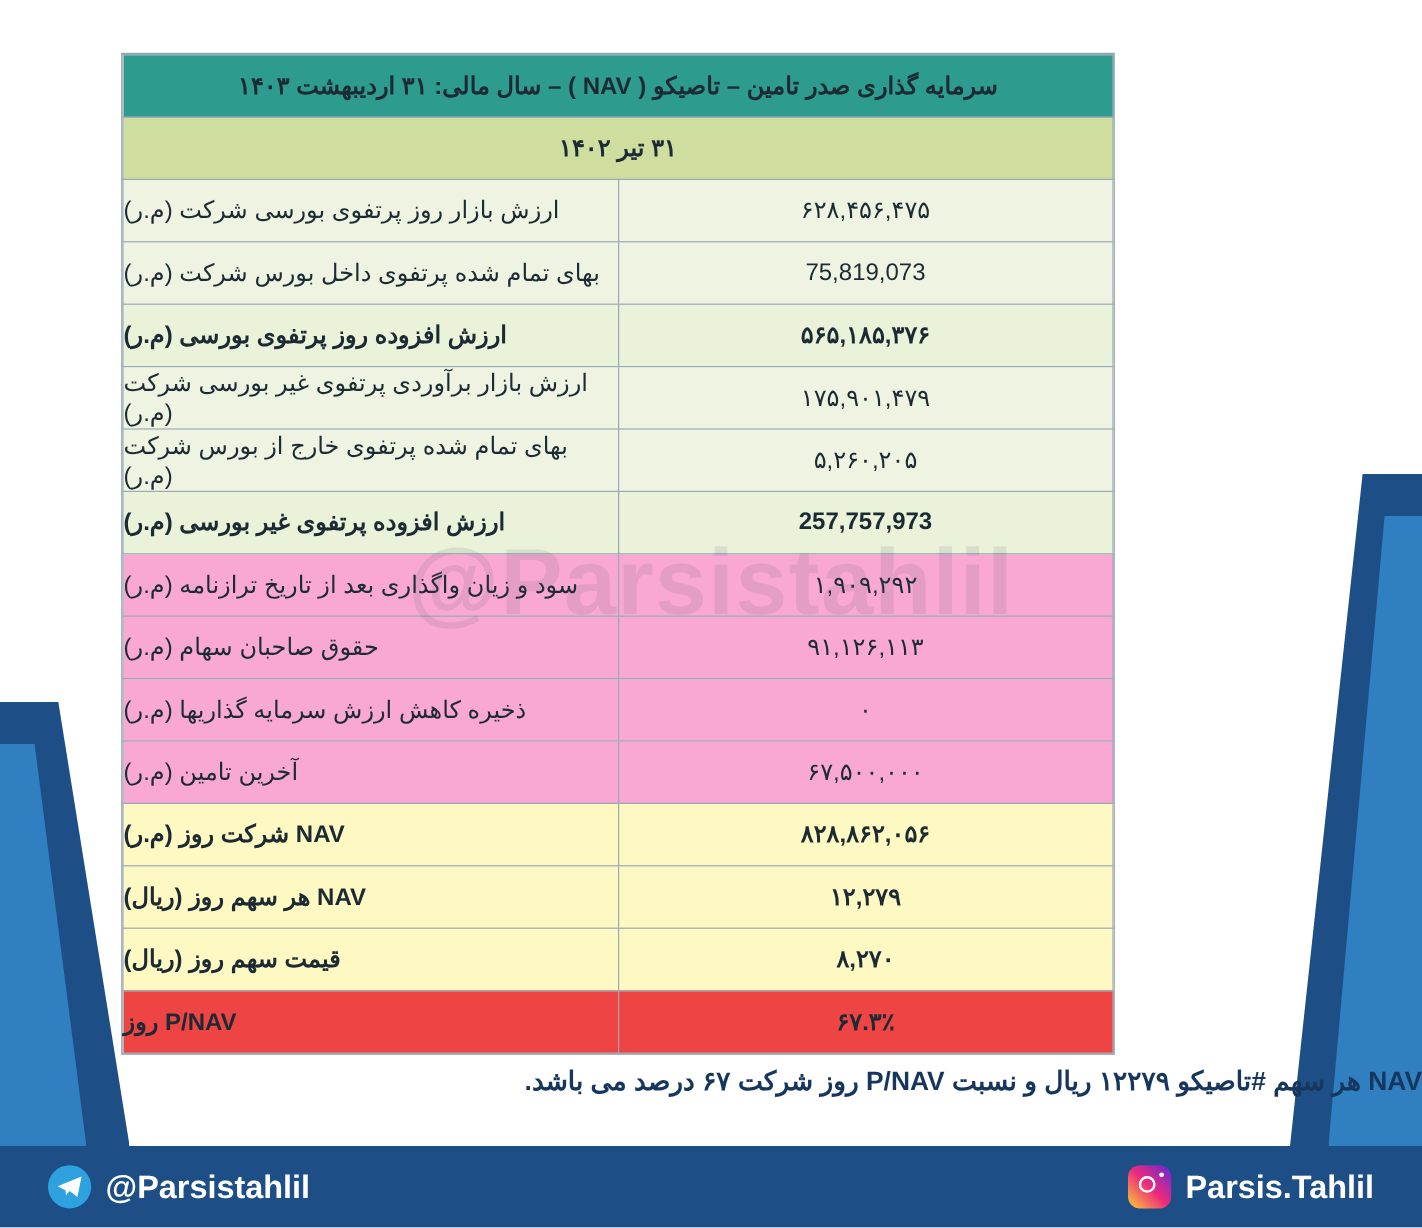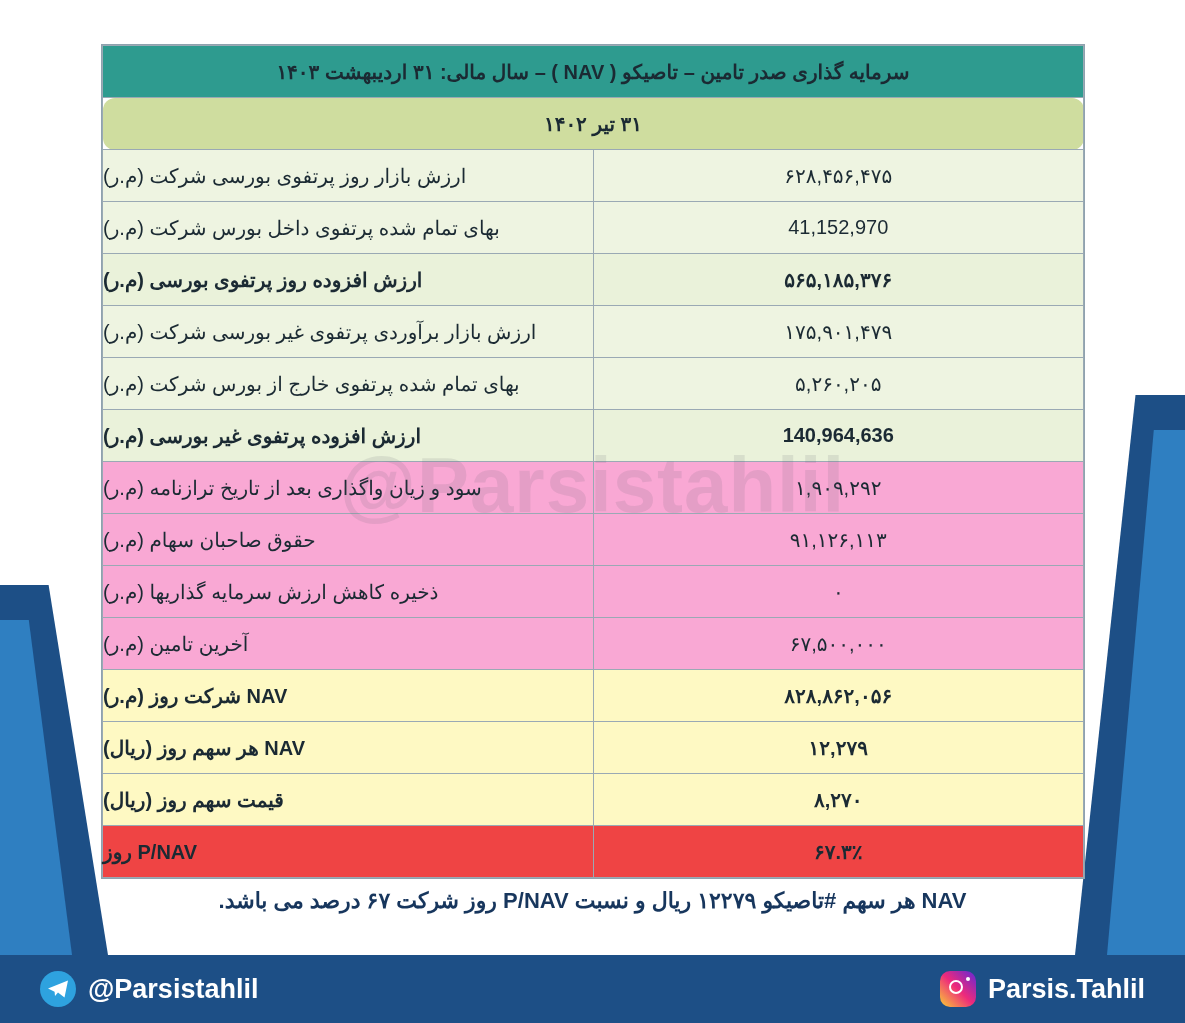--- a/index.html
+++ b/index.html
@@ -111,21 +111,21 @@
     position: relative;
     flex: none;
   }
   .tg-icon svg { position: absolute; left: 7px; top: 8px; }
 
   
   .table-wrap {
     position: absolute;
     top: 44px;
     left: 101px;
-    width: 984px;
+    width: 828px;
     z-index: 3;
     border: 1px solid #8fa2ae;
     box-sizing: border-box;
     background: #fff;
   }
   table.nav-table {
     width: 100%;
     border-collapse: collapse;
     table-layout: fixed;
   }
@@ -146,21 +146,20 @@
     text-align: center;
     letter-spacing: 0;
   }
   .date-row th {
     background: #cfdd9f;
     font-size: 23px;
     font-weight: bold;
     color: #1b2a33;
     text-align: center;
     height: 46px;
-    border-radius: 12px;
   }
   td.label {
     text-align: left;
     padding-right: 18px;
     padding-left: 18px;
   }
   td.value {
     text-align: center;
     width: 300px;
     font-size: 20px;
@@ -188,21 +187,20 @@
     direction: ltr;
     letter-spacing: 1px;
   }
 
   
   .caption {
     position: absolute;
     left: 0;
     right: 0;
     top: 888px;
-    text-align: center;
     font-size: 22px;
     font-weight: bold;
     color: #17365d;
     z-index: 3;
   }
 </style>
 </head>
 <body>
 
 <div class="deco deco-right-1"></div>
@@ -221,37 +219,37 @@
       <tr class="date-row">
         <th colspan="2">۳۱ تیر ۱۴۰۲</th>
       </tr>
     </thead>
     <tbody>
         <tr class="grp-green">
           <td class="value">۶۲۸,۴۵۶,۴۷۵</td>
           <td class="label">ارزش بازار روز پرتفوی بورسی شرکت (م.ر)</td>
         </tr>
         <tr class="grp-green">
-          <td class="value">41,152,970</td>
+          <td class="value">75,819,073</td>
           <td class="label">بهای تمام شده پرتفوی داخل بورس شرکت (م.ر)</td>
         </tr>
         <tr class="grp-green2">
           <td class="value bold">۵۶۵,۱۸۵,۳۷۶</td>
           <td class="label bold">ارزش افزوده روز پرتفوی بورسی (م.ر)</td>
         </tr>
         <tr class="grp-green">
           <td class="value">۱۷۵,۹۰۱,۴۷۹</td>
           <td class="label">ارزش بازار برآوردی پرتفوی غیر بورسی شرکت (م.ر)</td>
         </tr>
         <tr class="grp-green">
           <td class="value">۵,۲۶۰,۲۰۵</td>
           <td class="label">بهای تمام شده پرتفوی خارج از بورس شرکت (م.ر)</td>
         </tr>
         <tr class="grp-green2">
-          <td class="value bold">140,964,636</td>
+          <td class="value bold">257,757,973</td>
           <td class="label bold">ارزش افزوده پرتفوی غیر بورسی (م.ر)</td>
         </tr>
         <tr class="grp-purple">
           <td class="value">۱,۹۰۹,۲۹۲</td>
           <td class="label">سود و زیان واگذاری بعد از تاریخ ترازنامه (م.ر)</td>
         </tr>
         <tr class="grp-purple">
           <td class="value">۹۱,۱۲۶,۱۱۳</td>
           <td class="label">حقوق صاحبان سهام (م.ر)</td>
         </tr>

